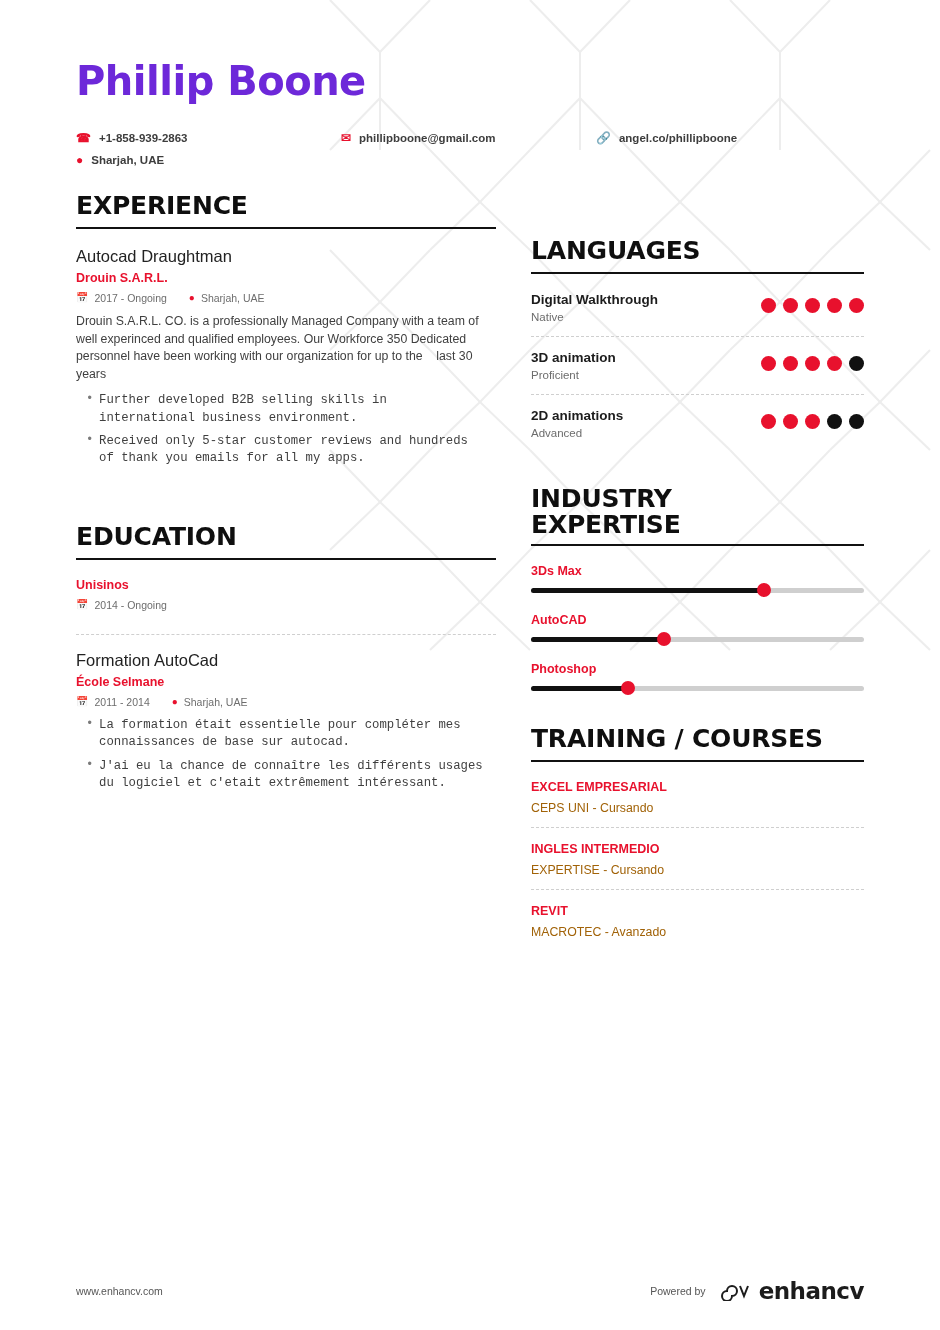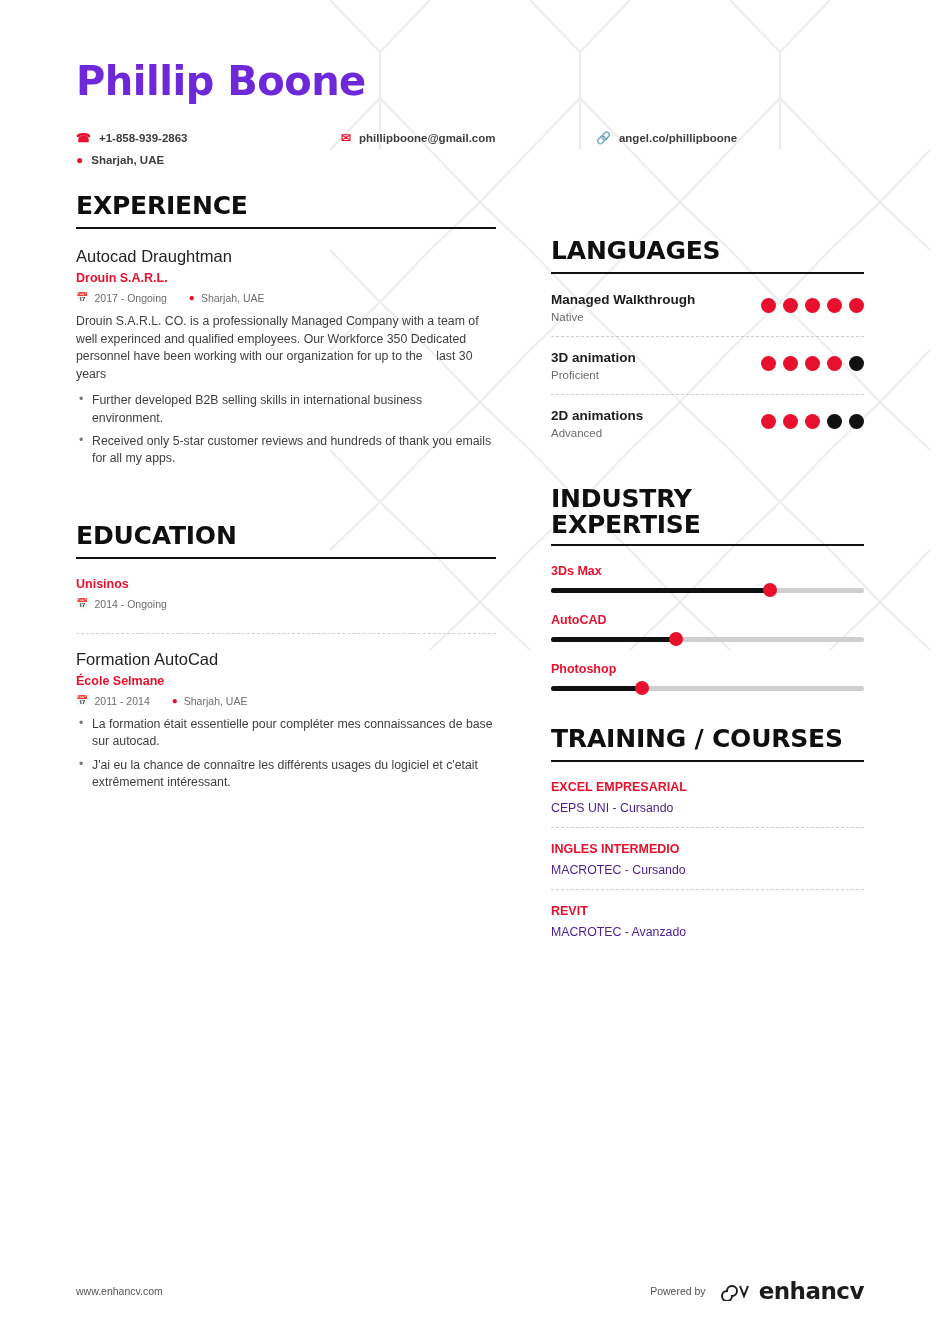--- a/index.html
+++ b/index.html
@@ -63,21 +63,20 @@
   }
   .ci-phone { width: 265px; }
   .ci-email { width: 255px; }
   .ci-link  { width: 240px; }
   .ci-loc   { width: 265px; }
 
   
   .columns {
     display: flex;
     margin-top: 26px;
-    gap: 20px;
   }
   .col-left  { width: 455px; padding-right: 35px; }
   .col-right { width: 300px; flex: 1; margin-top: 45px; }
 
   .section-title {
     font-family: "DejaVu Sans", sans-serif;
     font-size: 25px;
     font-weight: bold;
     letter-spacing: -0.2px;
     color: #0f0f0f;
@@ -129,23 +128,24 @@
   }
   .entry-meta .m-icon.pin { color: #e8112d; }
   .entry-desc {
     font-size: 12.3px;
     line-height: 1.45;
     color: #3f3f3f;
     margin: 0 0 8px 0;
     white-space: pre-wrap;
   }
   ul.bullets {
-    margin: 0;
+    margin: 7px;
     padding-left: 16px;
     list-style: none;
+    font-family: Liberation Mono, monospace;
   }
   ul.bullets li {
     position: relative;
     font-size: 12.3px;
     line-height: 1.42;
     color: #3f3f3f;
     margin-bottom: 6px;
   }
   ul.bullets li:before {
     content: "•";
@@ -223,21 +223,21 @@
   }
   .course-title {
     font-size: 12.5px;
     font-weight: bold;
     color: #e8112d;
     text-transform: uppercase;
     margin-bottom: 7px;
   }
   .course-sub {
     font-size: 12.3px;
-    color: #4c1d95;
+    color: #a16207;
   }
 
   
   .footer {
     position: absolute;
     left: 0; right: 0;
     bottom: 26px;
     padding: 0 76px;
     display: flex;
     align-items: center;
@@ -418,21 +418,21 @@
 
     </div>
 
     <div class="col-right">
 
       <div class="section">
         <h2 class="section-title">LANGUAGES</h2>
 
         <div class="lang-row">
           <div>
-            <div class="lang-name">Managed Walkthrough</div>
+            <div class="lang-name">Digital Walkthrough</div>
             <div class="lang-level">Native</div>
           </div>
           <div class="dots">
             <span class="dot on"></span>
             <span class="dot on"></span>
             <span class="dot on"></span>
             <span class="dot on"></span>
             <span class="dot on"></span>
           </div>
         </div>
@@ -499,21 +499,21 @@
 
       <div class="section">
         <h2 class="section-title">TRAINING / COURSES</h2>
 
         <div class="course">
           <div class="course-title">EXCEL EMPRESARIAL</div>
           <div class="course-sub">CEPS UNI  - Cursando</div>
         </div>
         <div class="course">
           <div class="course-title">INGLES INTERMEDIO</div>
-          <div class="course-sub">MACROTEC  - Cursando</div>
+          <div class="course-sub">EXPERTISE  - Cursando</div>
         </div>
         <div class="course">
           <div class="course-title">REVIT</div>
           <div class="course-sub">MACROTEC - Avanzado</div>
         </div>
       </div>
 
     </div>
   </div>
 </div>

